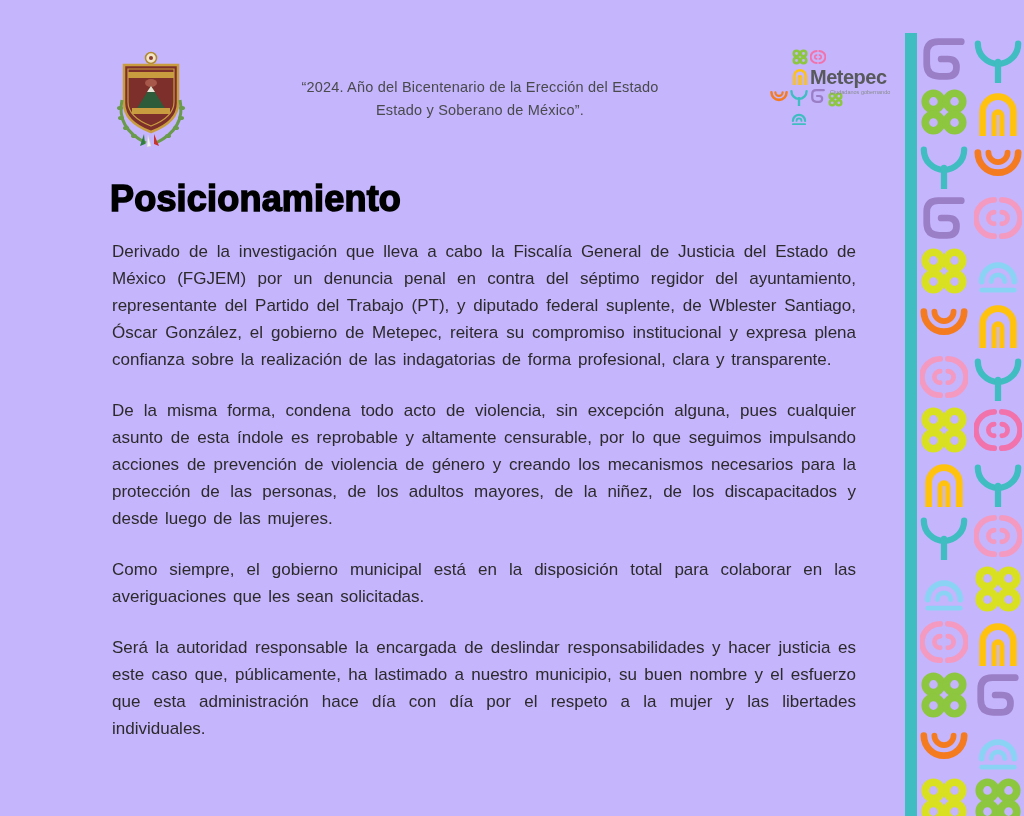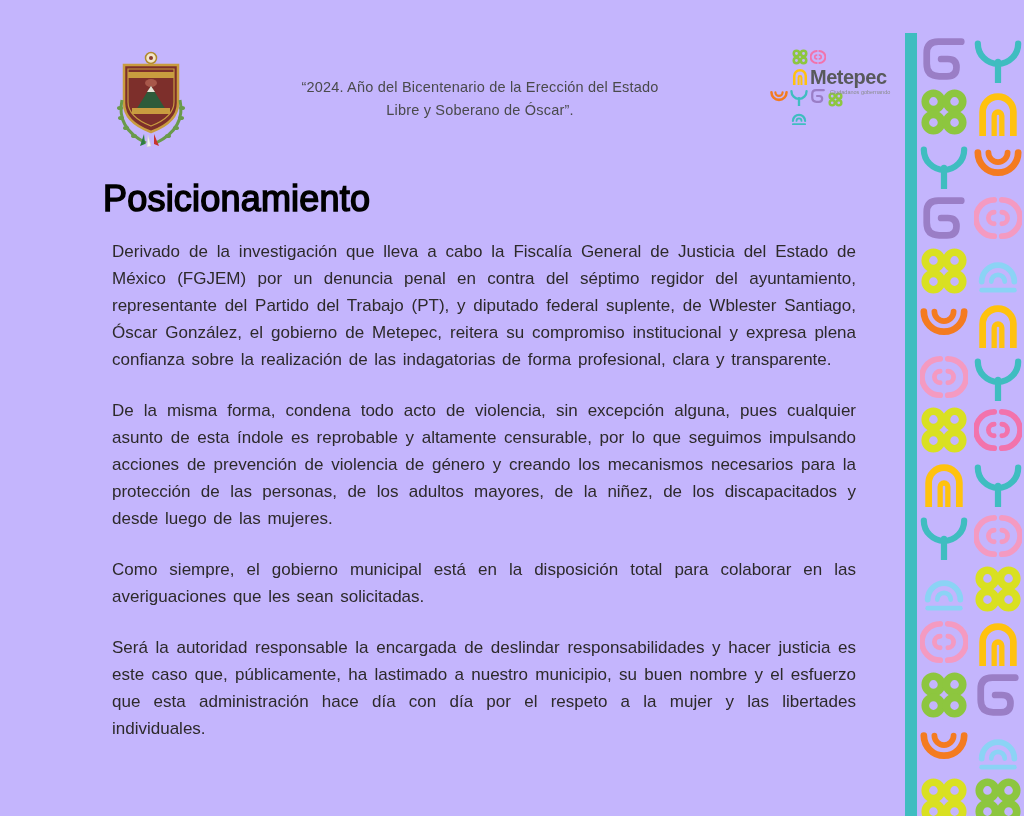--- a/index.html
+++ b/index.html
@@ -11,21 +11,21 @@
   
   .coat{position:absolute;left:114px;top:50px;width:74px;height:100px;}
   .quote{
     position:absolute;left:240px;top:76px;width:480px;text-align:center;
     font-size:14.5px;line-height:1.58;color:#4a4a4c;letter-spacing:.2px;
   }
   .quote span{display:block;}
   .logo{position:absolute;left:762px;top:46px;width:134px;height:96px;}
   
   .title{
-    position:absolute;left:103px;top:178px;font-size:36px;font-weight:400;
+    position:absolute;left:110px;top:178px;font-size:36px;font-weight:700;
     color:#000;-webkit-text-stroke:1.5px #000;letter-spacing:.2px;
   }
   
   .bodytext{
     position:absolute;left:112px;top:238px;width:744px;
     font-size:17px;line-height:27px;color:#2d2a2b;text-align:justify;
     word-spacing:2px;
   }
   .bodytext p{margin:0 0 24px 0;}
   
@@ -110,21 +110,21 @@
     </g>
     <g>
       <path d="M30,84 L26,96 L31,94 Z" fill="#2e7d43"></path>
       <path d="M34,85 L33,97 L37,96 Z" fill="#efefef" stroke="#cccccc" stroke-width="0.5"></path>
       <path d="M40,84 L45,96 L40,94 Z" fill="#c8332e"></path>
     </g>
   </svg>
 
   <div class="quote">
     <span>“2024. Año del Bicentenario de la Erección del Estado</span>
-    <span>Libre y Soberano de Óscar”.</span>
+    <span>Estado y Soberano de México”.</span>
   </div>
 
   <svg class="logo" viewBox="0 0 134 96">
     <use href="#m-clover" x="30" y="3" width="16" height="16" stroke="#8dc63f"></use>
     <use href="#m-xarcs" x="48" y="3" width="16" height="16" stroke="#f273ac"></use>
     <use href="#m-arch" x="29" y="21" width="18" height="18" stroke="#ffc20e"></use>
     <use href="#m-wave" x="8" y="42" width="18" height="18" stroke="#f47b20"></use>
     <use href="#m-ywave" x="28" y="42" width="18" height="18" stroke="#3fbdc0"></use>
     <use href="#m-spiral" x="48" y="42" width="16" height="16" stroke="#9a7ec6"></use>
     <use href="#m-clover" x="66" y="46" width="15" height="15" stroke="#8dc63f"></use>

